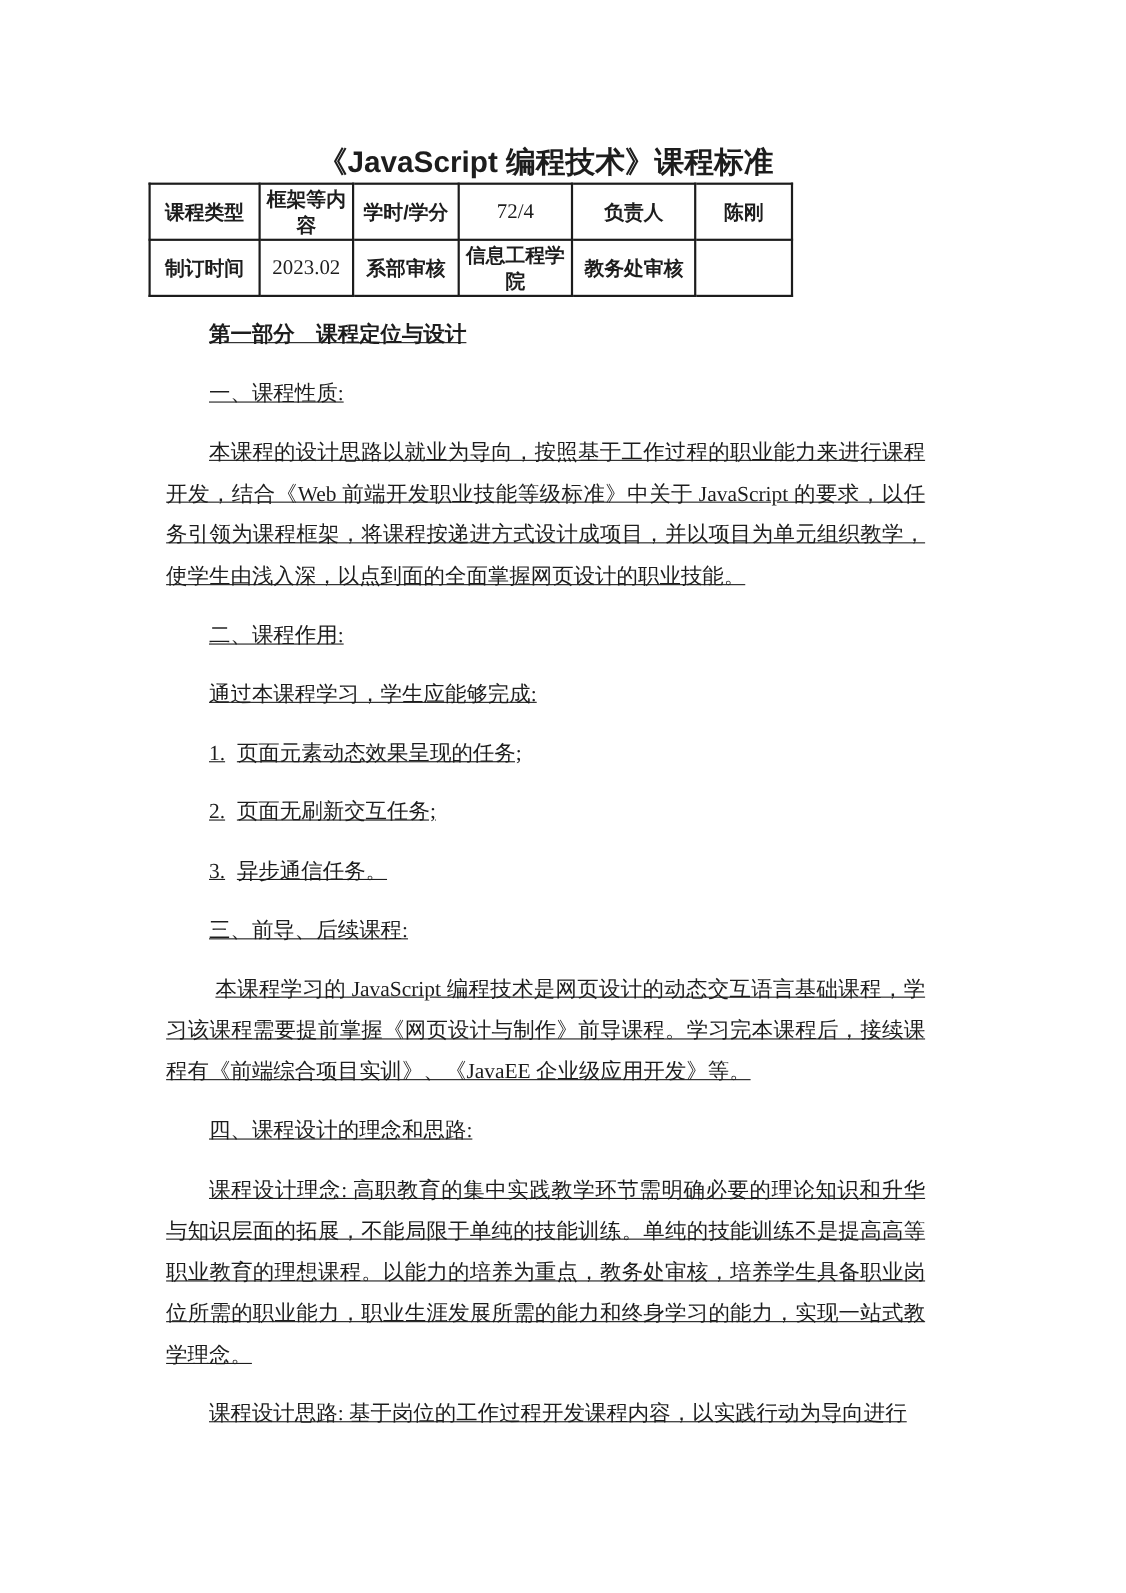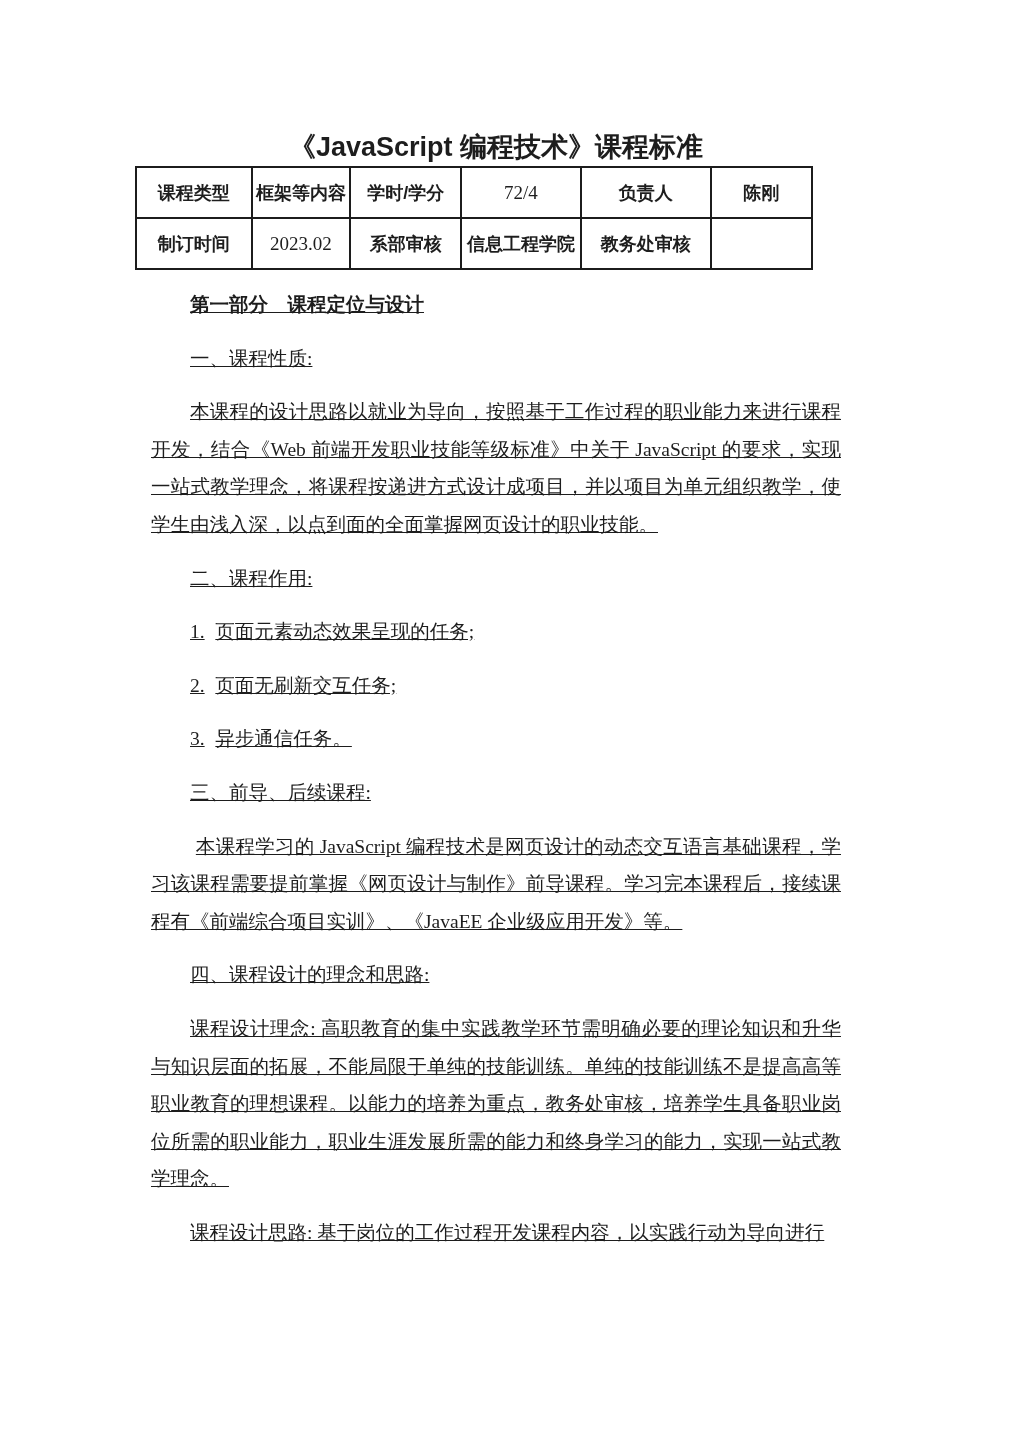--- a/index.html
+++ b/index.html
@@ -24,21 +24,21 @@
   .doc-title {
     text-align: center;
     font-family: "Liberation Sans", "DejaVu Sans", sans-serif;
     font-weight: bold;
     font-size: 27px;
     line-height: 33px;
     margin: 0 0 2px 0;
     white-space: nowrap;
   }
   table.info-table {
-    width: 678px;
+    width: 586px;
     border-collapse: collapse;
     table-layout: fixed;
   }
   table.info-table td {
     border: 2px solid #1c1c1c;
     height: 49px;
     text-align: center;
     vertical-align: middle;
     font-family: "Liberation Sans", "DejaVu Sans", sans-serif;
     font-weight: bold;
@@ -108,23 +108,24 @@
         <td></td>
       </tr>
     </tbody>
   </table>
 
   <div class="content">
 
     <p class="h-bold">第一部分　课程定位与设计</p>
 
     <p>一、课程性质:</p>
-    <p>本课程的设计思路以就业为导向，按照基于工作过程的职业能力来进行课程开发，结合《Web 前端开发职业技能等级标准》中关于 JavaScript 的要求，实现一站式教学理念，将课程按递进方式设计成项目，并以项目为单元组织教学，使学生由浅入深，以点到面的全面掌握网页设计的职业技能。</p>
+    <p>本课程的设计思路以就业为导向，按照基于工作过程的职业能力来进行课程开发，结合《Web 前端开发职业技能等级标准》中关于 JavaScript 的要求，以任务引领为课程框架，将课程按递进方式设计成项目，并以项目为单元组织教学，使学生由浅入深，以点到面的全面掌握网页设计的职业技能。</p>
 
     <p>二、课程作用:</p>
+    <p>通过本课程学习，学生应能够完成:</p>
     <p class="list-item">
       <span class="li-num">1.</span><span>页面元素动态效果呈现的任务;</span>
     </p>
     <p class="list-item">
       <span class="li-num">2.</span><span>页面无刷新交互任务;</span>
     </p>
     <p class="list-item">
       <span class="li-num">3.</span><span>异步通信任务。</span>
     </p>
 

